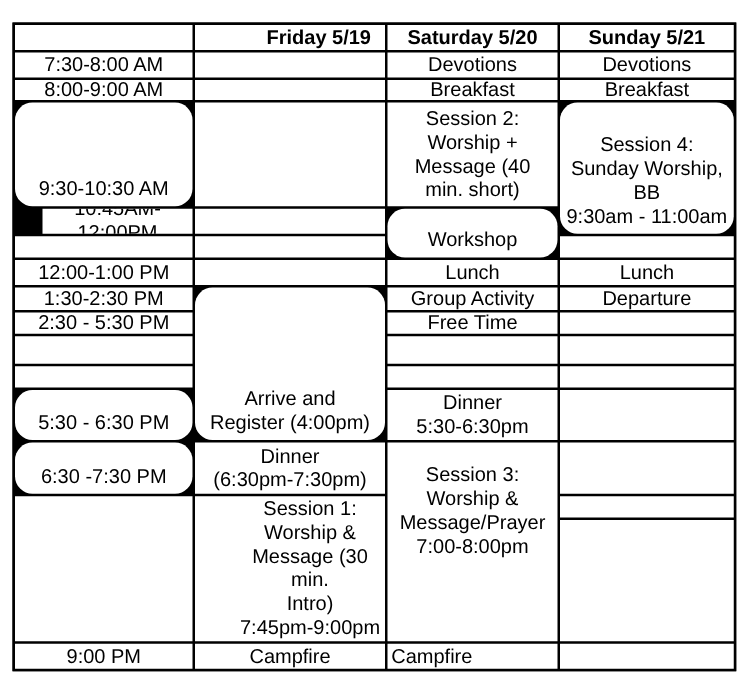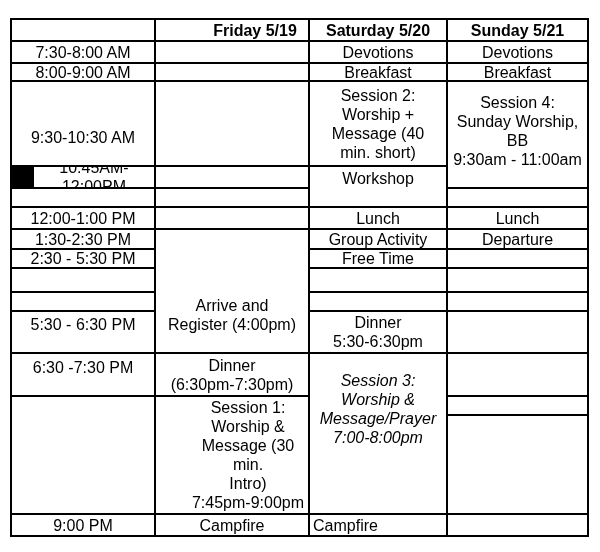--- a/index.html
+++ b/index.html
@@ -26,22 +26,22 @@
     align-items: center;
     text-align: center;
     font-family: "Liberation Sans", "DejaVu Sans", sans-serif;
     font-size: 16px;
     line-height: 19px;
     color: #000000;
     white-space: pre-line;
     overflow: hidden;
   }
   .bold { font-weight: bold; }
-  .v-bottom { justify-content: flex-end; padding-bottom: 18px; }
-  .v-upper  { justify-content: flex-start; padding-top: 17px; font-style: italic; }
+  .v-bottom { justify-content: flex-end; padding-bottom: 4px; border-radius: 14px; }
+  .v-upper  { justify-content: flex-start; padding-top: 17px; }
   .h-left   { align-items: flex-start; text-align: left; padding-left: 3px; }
 </style>
 </head>
 <body>
 
 <div class="schedule" id="schedule-grid">
     <div class="cell" style="grid-area: 1 / 1 / span 1;"></div>
     <div class="cell" style="grid-area: 2 / 1 / span 1;">7:30-8:00 AM</div>
     <div class="cell" style="grid-area: 3 / 1 / span 1;">8:00-9:00 AM</div>
     <div class="cell v-bottom" style="grid-area: 4 / 1 / span 1;">9:30-10:30 AM</div>

